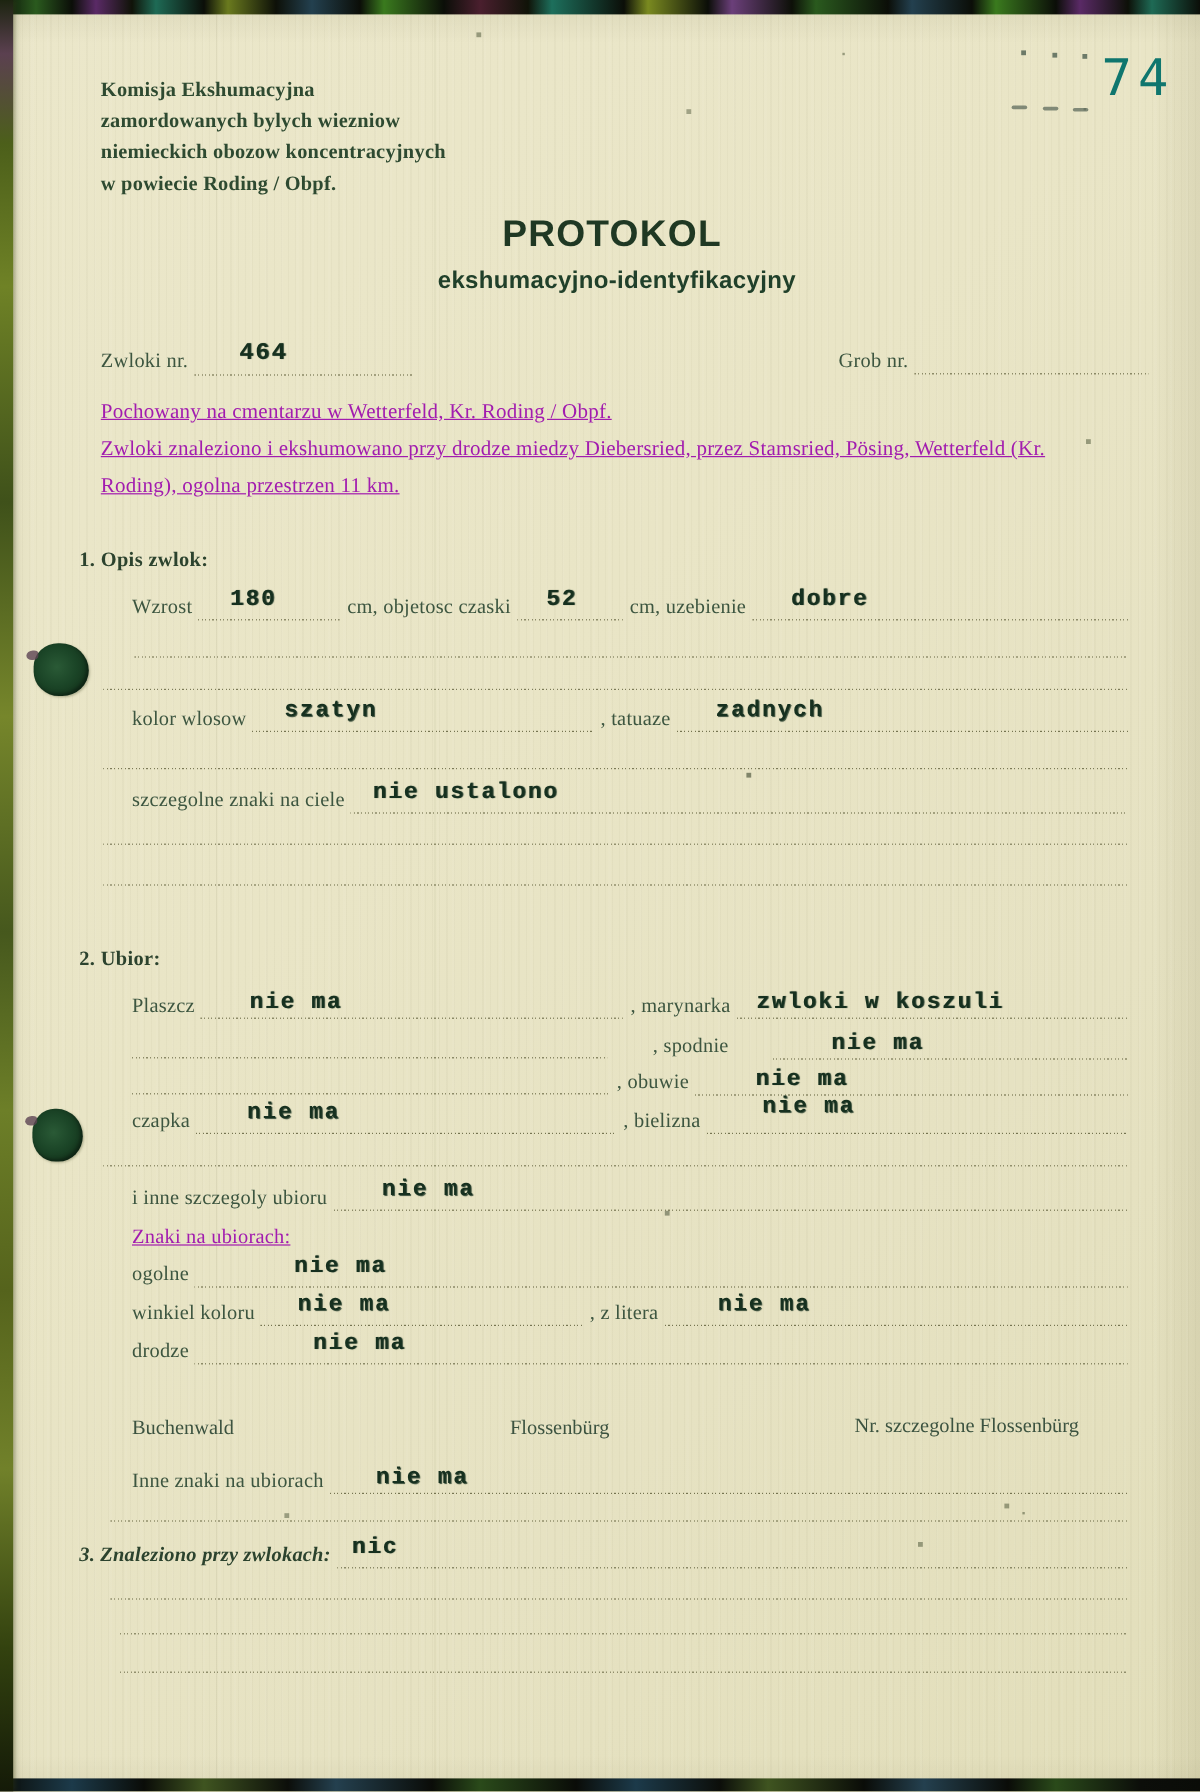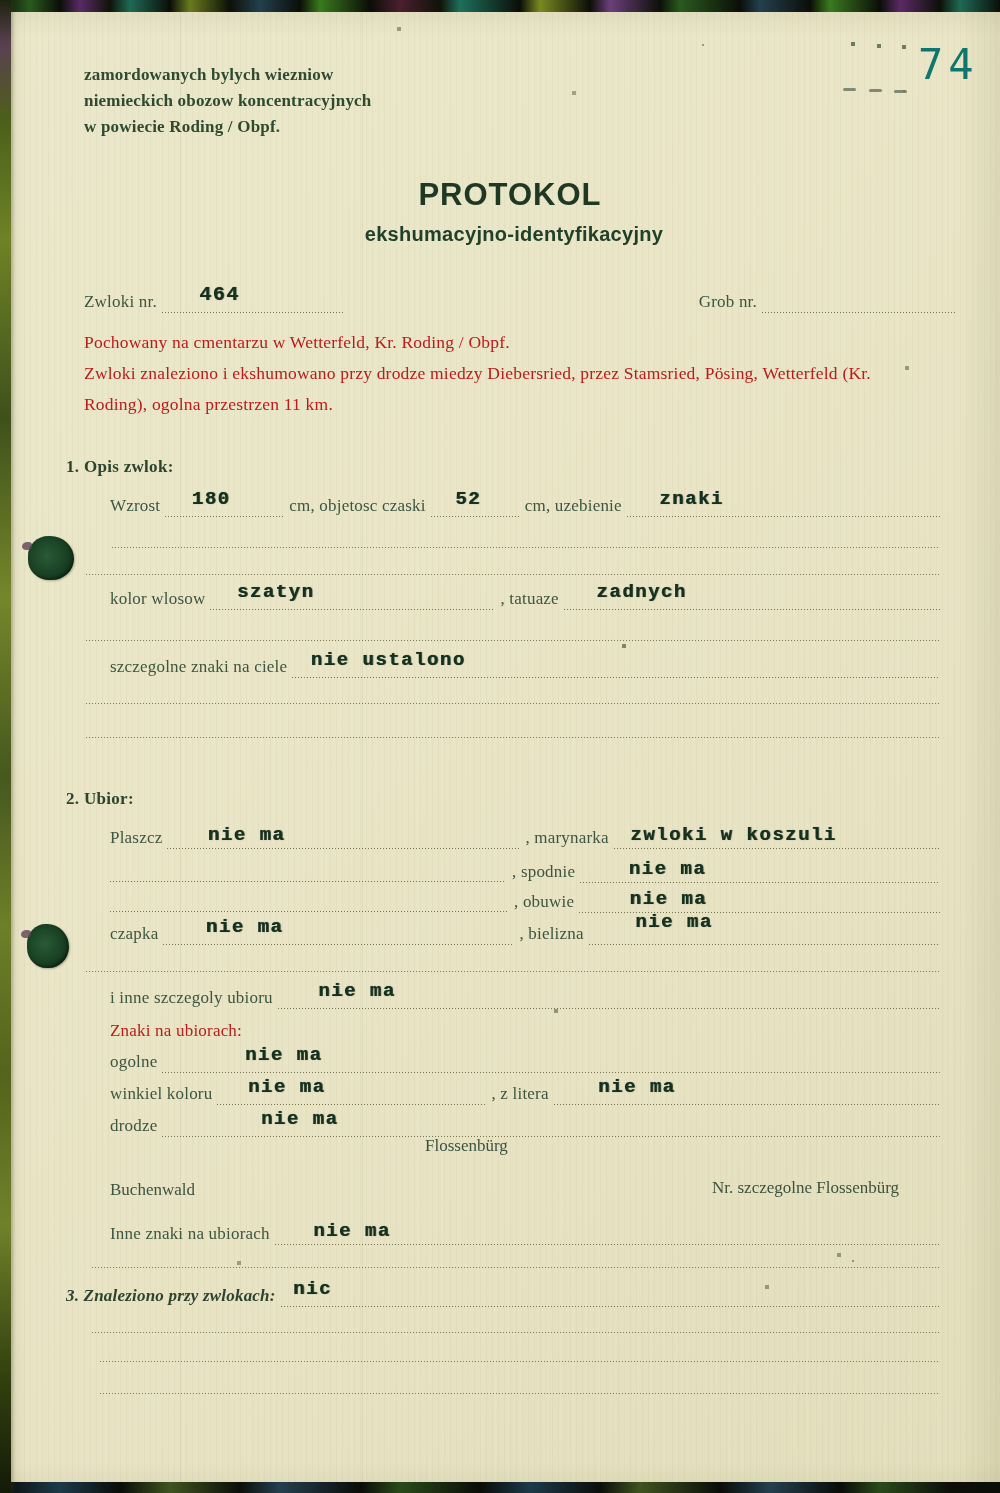--- a/index.html
+++ b/index.html
@@ -96,21 +96,21 @@
     text-shadow:.8px .3px .7px rgba(18,44,28,.8);
   }
   .typed.hi{top:-7px;}
   .dotline{
     position:absolute;height:2px;
     background:repeating-linear-gradient(90deg, rgba(105,104,68,.85) 0 1px, rgba(0,0,0,0) 1px 3px) bottom/100% 1px no-repeat;
   }
   .heading{
     position:absolute;font:700 17px "Liberation Serif",serif;color:#2c432e;letter-spacing:.3px;
   }
-  .plain{position:absolute;font:17.5px "Liberation Serif",serif;color:#b91c1c;letter-spacing:.2px;white-space:nowrap;}
+  .plain{position:absolute;font:17.5px "Liberation Serif",serif;color:#a21caf;letter-spacing:.2px;white-space:nowrap;text-decoration:underline;}
   .camp{position:absolute;font:17px "Liberation Serif",serif;color:#3c5340;white-space:nowrap;}
   .specks{
     position:absolute;left:0;top:0;width:2px;height:2px;background:transparent;pointer-events:none;
     box-shadow:
       398px 28px 0 1px rgba(70,80,50,.5),
       573px 92px 0 1px rgba(70,80,50,.45),
       702px 44px 0 0 rgba(70,80,50,.5),
       906px 367px 0 1px rgba(70,80,50,.5),
       623px 645px 0 1px rgba(60,70,45,.6),
       555px 1010px 0 1px rgba(60,70,45,.5),
@@ -130,20 +130,21 @@
 <div class="crease" style="left:180px;opacity:.6"></div>
 
 <div class="strip-top"></div>
 <div class="strip-bottom"></div>
 <div class="strip-left"></div>
 <div class="punch" style="left:28px;top:536px;width:46px;height:44px;"></div>
 <div class="punch" style="left:27px;top:924px;width:42px;height:44px;"></div>
 <div class="specks"></div>
 
 <div class="hdr">
+  <div>Komisja Ekshumacyjna</div>
   <div>zamordowanych bylych wiezniow</div>
   <div>niemieckich obozow koncentracyjnych</div>
   <div>w powiecie Roding / Obpf.</div>
 </div>
 
 <div class="pgdots"></div>
 <div class="pagenum">74</div>
 <div class="pgdash"></div>
 
 <div class="title">PROTOKOL</div>
@@ -161,21 +162,21 @@
 <div class="plain" style="left:84px;top:394px;">Roding), ogolna przestrzen 11 km.</div>
 
 <div class="heading" style="left:66px;top:457px;">1. Opis zwlok:</div>
 
 <div class="row" style="left:110px;right:60px;top:495px;">
   <span class="lbl">Wzrost</span>
   <span class="fld" style="width:118px;"><b class="typed hi" style="margin-left:22px;text-align:right;">180</b></span>
   <span class="midlbl">cm, objetosc czaski</span>
   <span class="fld" style="width:88px;"><b class="typed hi" style="margin-left:20px;">52</b></span>
   <span class="midlbl">cm, uzebienie</span>
-  <span class="fld grow"><b class="typed hi" style="margin-left:28px;">znaki</b></span>
+  <span class="fld grow"><b class="typed hi" style="margin-left:28px;">dobre</b></span>
 </div>
 
 <div class="dotline" style="left:112px;right:60px;top:546px;"></div>
 <div class="dotline" style="left:86px;right:60px;top:573px;"></div>
 
 <div class="row" style="left:110px;right:60px;top:588px;">
   <span class="lbl">kolor wlosow</span>
   <span class="fld" style="width:284px;"><b class="typed hi" style="margin-left:22px;">szatyn</b></span>
   <span class="midlbl">, tatuaze</span>
   <span class="fld grow"><b class="typed hi" style="margin-left:28px;">zadnych</b></span>
@@ -193,21 +194,21 @@
 
 <div class="heading" style="left:66px;top:789px;">2. Ubior:</div>
 
 <div class="row" style="left:110px;right:60px;top:827px;">
   <span class="lbl">Plaszcz</span>
   <span class="fld" style="width:352px;"><b class="typed" style="margin-left:36px;">nie ma</b></span>
   <span class="midlbl">, marynarka</span>
   <span class="fld grow"><b class="typed" style="margin-left:12px;">zwloki w koszuli</b></span>
 </div>
 
-<div class="row" style="left:110px;right:60px;top:861px;">
+<div class="row" style="left:110px;right:60px;top:861px;gap:32px;">
   <span class="fld" style="width:396px;margin-left:0;"></span>
   <span class="midlbl">, spodnie</span>
   <span class="fld grow"><b class="typed" style="margin-left:44px;">nie ma</b></span>
 </div>
 
 <div class="row" style="left:110px;right:60px;top:891px;">
   <span class="fld" style="width:398px;margin-left:0;"></span>
   <span class="midlbl">, obuwie</span>
   <span class="fld grow"><b class="typed" style="margin-left:46px;">nie ma</b></span>
 </div>
@@ -239,21 +240,21 @@
   <span class="midlbl">, z litera</span>
   <span class="fld grow"><b class="typed hi" style="margin-left:40px;">nie ma</b></span>
 </div>
 
 <div class="row" style="left:110px;right:60px;top:1115px;">
   <span class="lbl">drodze</span>
   <span class="fld grow"><b class="typed hi" style="margin-left:94px;">nie ma</b></span>
 </div>
 
 <div class="camp" style="left:110px;top:1180px;">Buchenwald</div>
-<div class="camp" style="left:425px;top:1136px;">Flossenbürg</div>
+<div class="camp" style="left:425px;top:1180px;">Flossenbürg</div>
 <div class="camp" style="left:712px;top:1178px;">Nr. szczegolne Flossenbürg</div>
 
 <div class="row" style="left:110px;right:60px;top:1223px;">
   <span class="lbl">Inne znaki na ubiorach</span>
   <span class="fld grow"><b class="typed" style="margin-left:34px;">nie ma</b></span>
 </div>
 
 <div class="dotline" style="left:92px;right:60px;top:1266px;"></div>
 
 <div class="row" style="left:66px;right:60px;top:1285px;">

